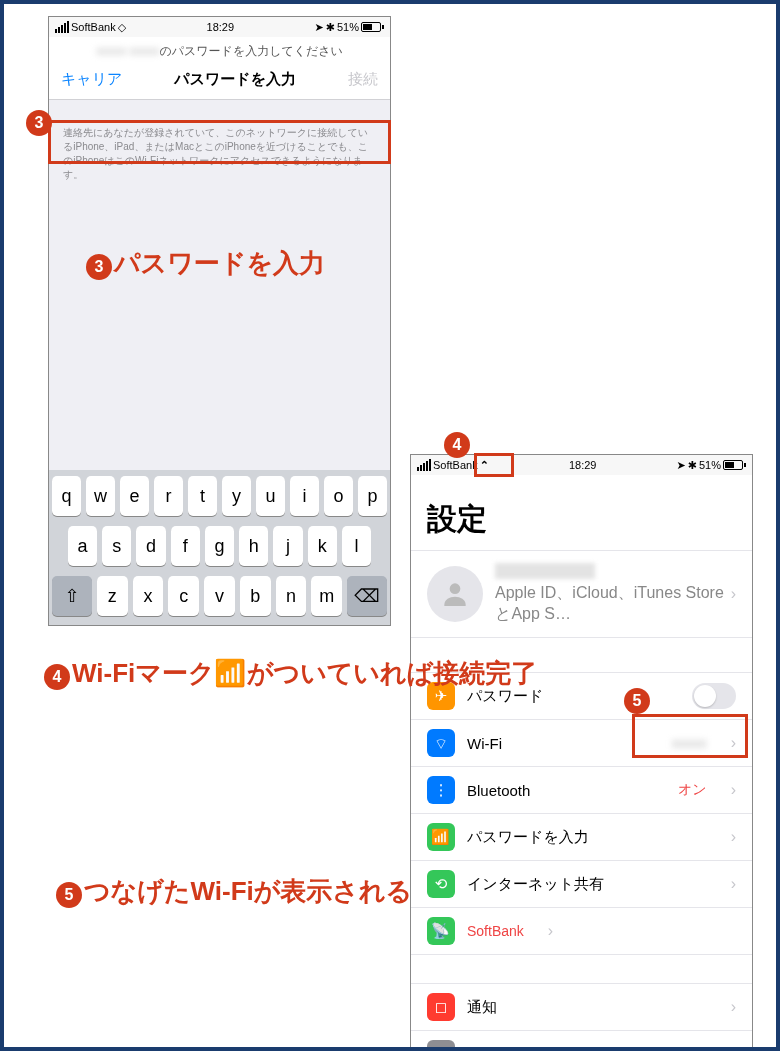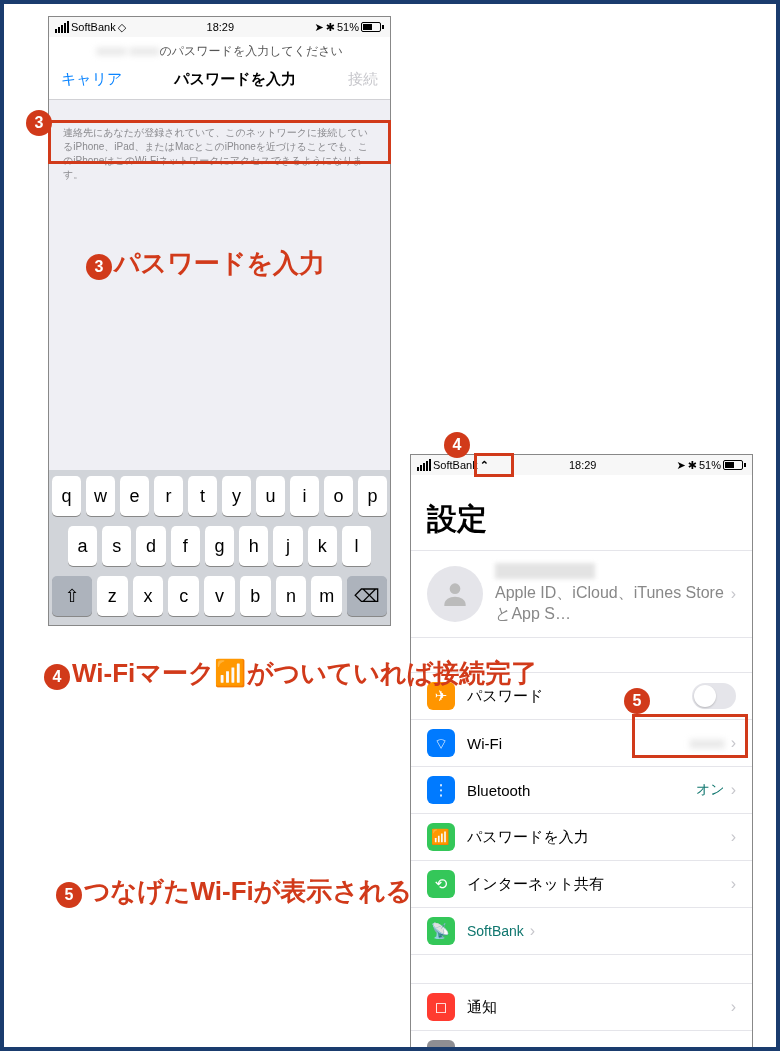--- a/index.html
+++ b/index.html
@@ -40,21 +40,21 @@
 .avatar { width: 56px; height: 56px; border-radius: 50%; background: #e5e5ea; display: flex; align-items: center; justify-content: center; color: #aaa; margin-right: 12px; }
 .apple-id-text { flex: 1; }
 .apple-id-name { height: 16px; width: 100px; background: #e3e3e3; margin-bottom: 4px; filter: blur(2px); }
 .apple-id-sub { font-size: 16px; color: #888; }
 
 .settings-group { margin-top: 34px; background: #fff; border-top: 1px solid #e5e5ea; border-bottom: 1px solid #e5e5ea; }
 .settings-row { display: flex; align-items: center; padding: 9px 16px; border-bottom: 1px solid #e5e5ea; font-size: 15px; position: relative; }
 .settings-row:last-child { border-bottom: none; }
 .srow-icon { width: 28px; height: 28px; border-radius: 6px; margin-right: 12px; display: flex; align-items: center; justify-content: center; color: #fff; font-size: 15px; }
 .srow-label { flex: 1; }
-.srow-value { color: #0f766e; font-size: 14px; margin-right: 6px; }
+.srow-value { color: #ef4444; font-size: 14px; margin-right: 24px; }
 .chevron { color: #c7c7cc; font-size: 16px; }
 .toggle { width: 44px; height: 26px; background: #e5e5ea; border-radius: 13px; position: relative; }
 .toggle::after { content:''; position:absolute; left:2px; top:2px; width:22px; height:22px; background:#fff; border-radius:50%; box-shadow:0 1px 2px rgba(0,0,0,0.2); }
 
 .callout { position: absolute; color: #d13a1a; font-weight: 700; }
 .callout-num { display: inline-flex; width: 26px; height: 26px; background: #d13a1a; color: #fff; border-radius: 50%; align-items: center; justify-content: center; font-size: 16px; font-weight: 700; margin-right: 2px; }
 .redbox { position: absolute; border: 3px solid #d13a1a; }
 
 .blurred { filter: blur(3px); color: #bbb; }
 </style>

